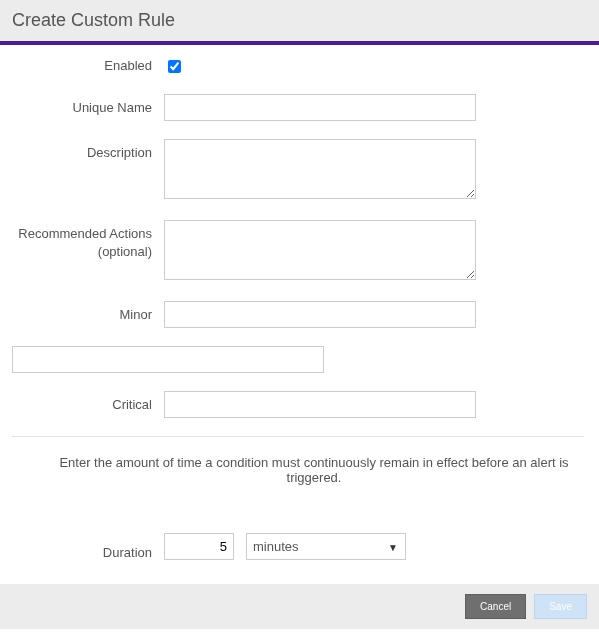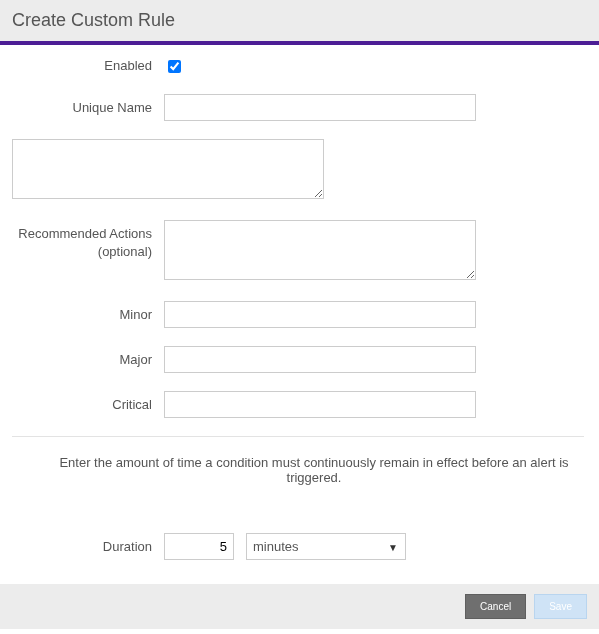--- a/index.html
+++ b/index.html
@@ -88,21 +88,21 @@
     margin: 10px 0 18px 0;
   }
   .hint {
     text-align: center;
     color: #555;
     font-size: 13px;
     margin: 0 0 18px 32px;
   }
   .duration-row {
     display:flex;
-    align-items:center;
+    align-items:flex-end;
     margin-bottom: 24px;
     margin-top: 48px;
   }
   .duration-row .lbl {
     width: 152px;
     text-align: right;
     padding-right: 12px;
     font-size:13px;
   }
   .duration-row input[type="text"] {
@@ -179,20 +179,21 @@
   </div>
 
   <div class="form-row">
     <div class="lbl">Unique Name</div>
     <div class="ctl">
       <input type="text" value="" style="">
     </div>
   </div>
 
   <div class="form-row">
+    <div class="lbl">Description</div>
     <div class="ctl">
       <textarea style=""></textarea>
     </div>
   </div>
 
   <div class="form-row">
     <div class="lbl">Recommended Actions (optional)</div>
     <div class="ctl">
       <textarea style=""></textarea>
     </div>
@@ -200,21 +201,20 @@
 
 
   <div class="form-row">
     <div class="lbl">Minor</div>
     <div class="ctl">
       <input type="text" value="" style="">
     </div>
   </div>
 
   <div class="form-row">
-    <div class="lbl">Major</div>
     <div class="ctl">
       <input type="text" value="" style="">
     </div>
   </div>
 
   <div class="form-row">
     <div class="lbl">Critical</div>
     <div class="ctl">
       <input type="text" value="" style="">
     </div>

